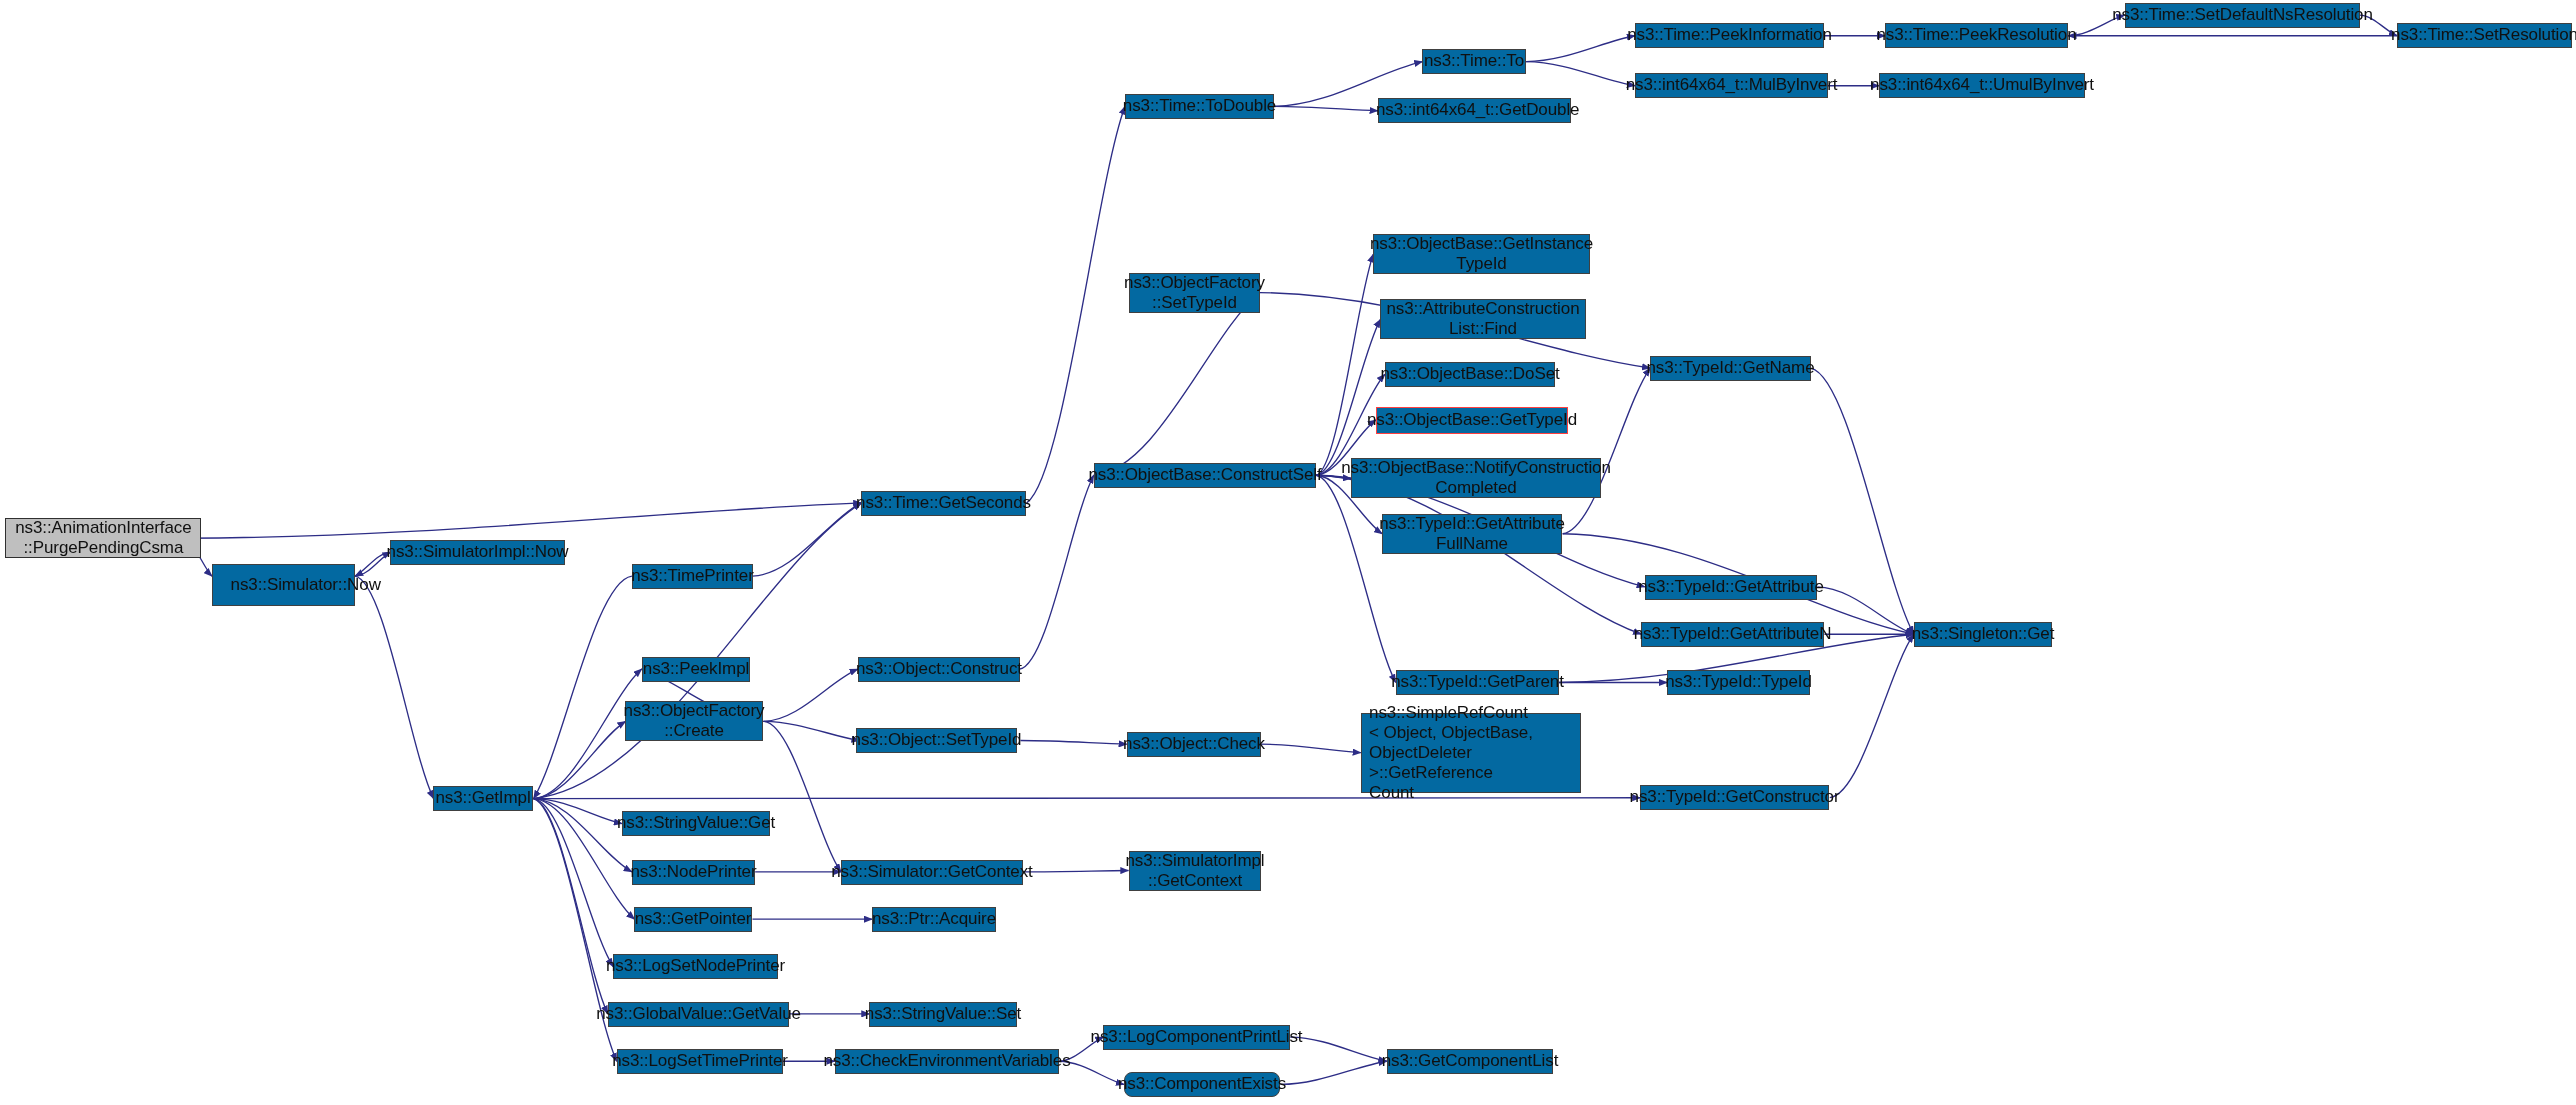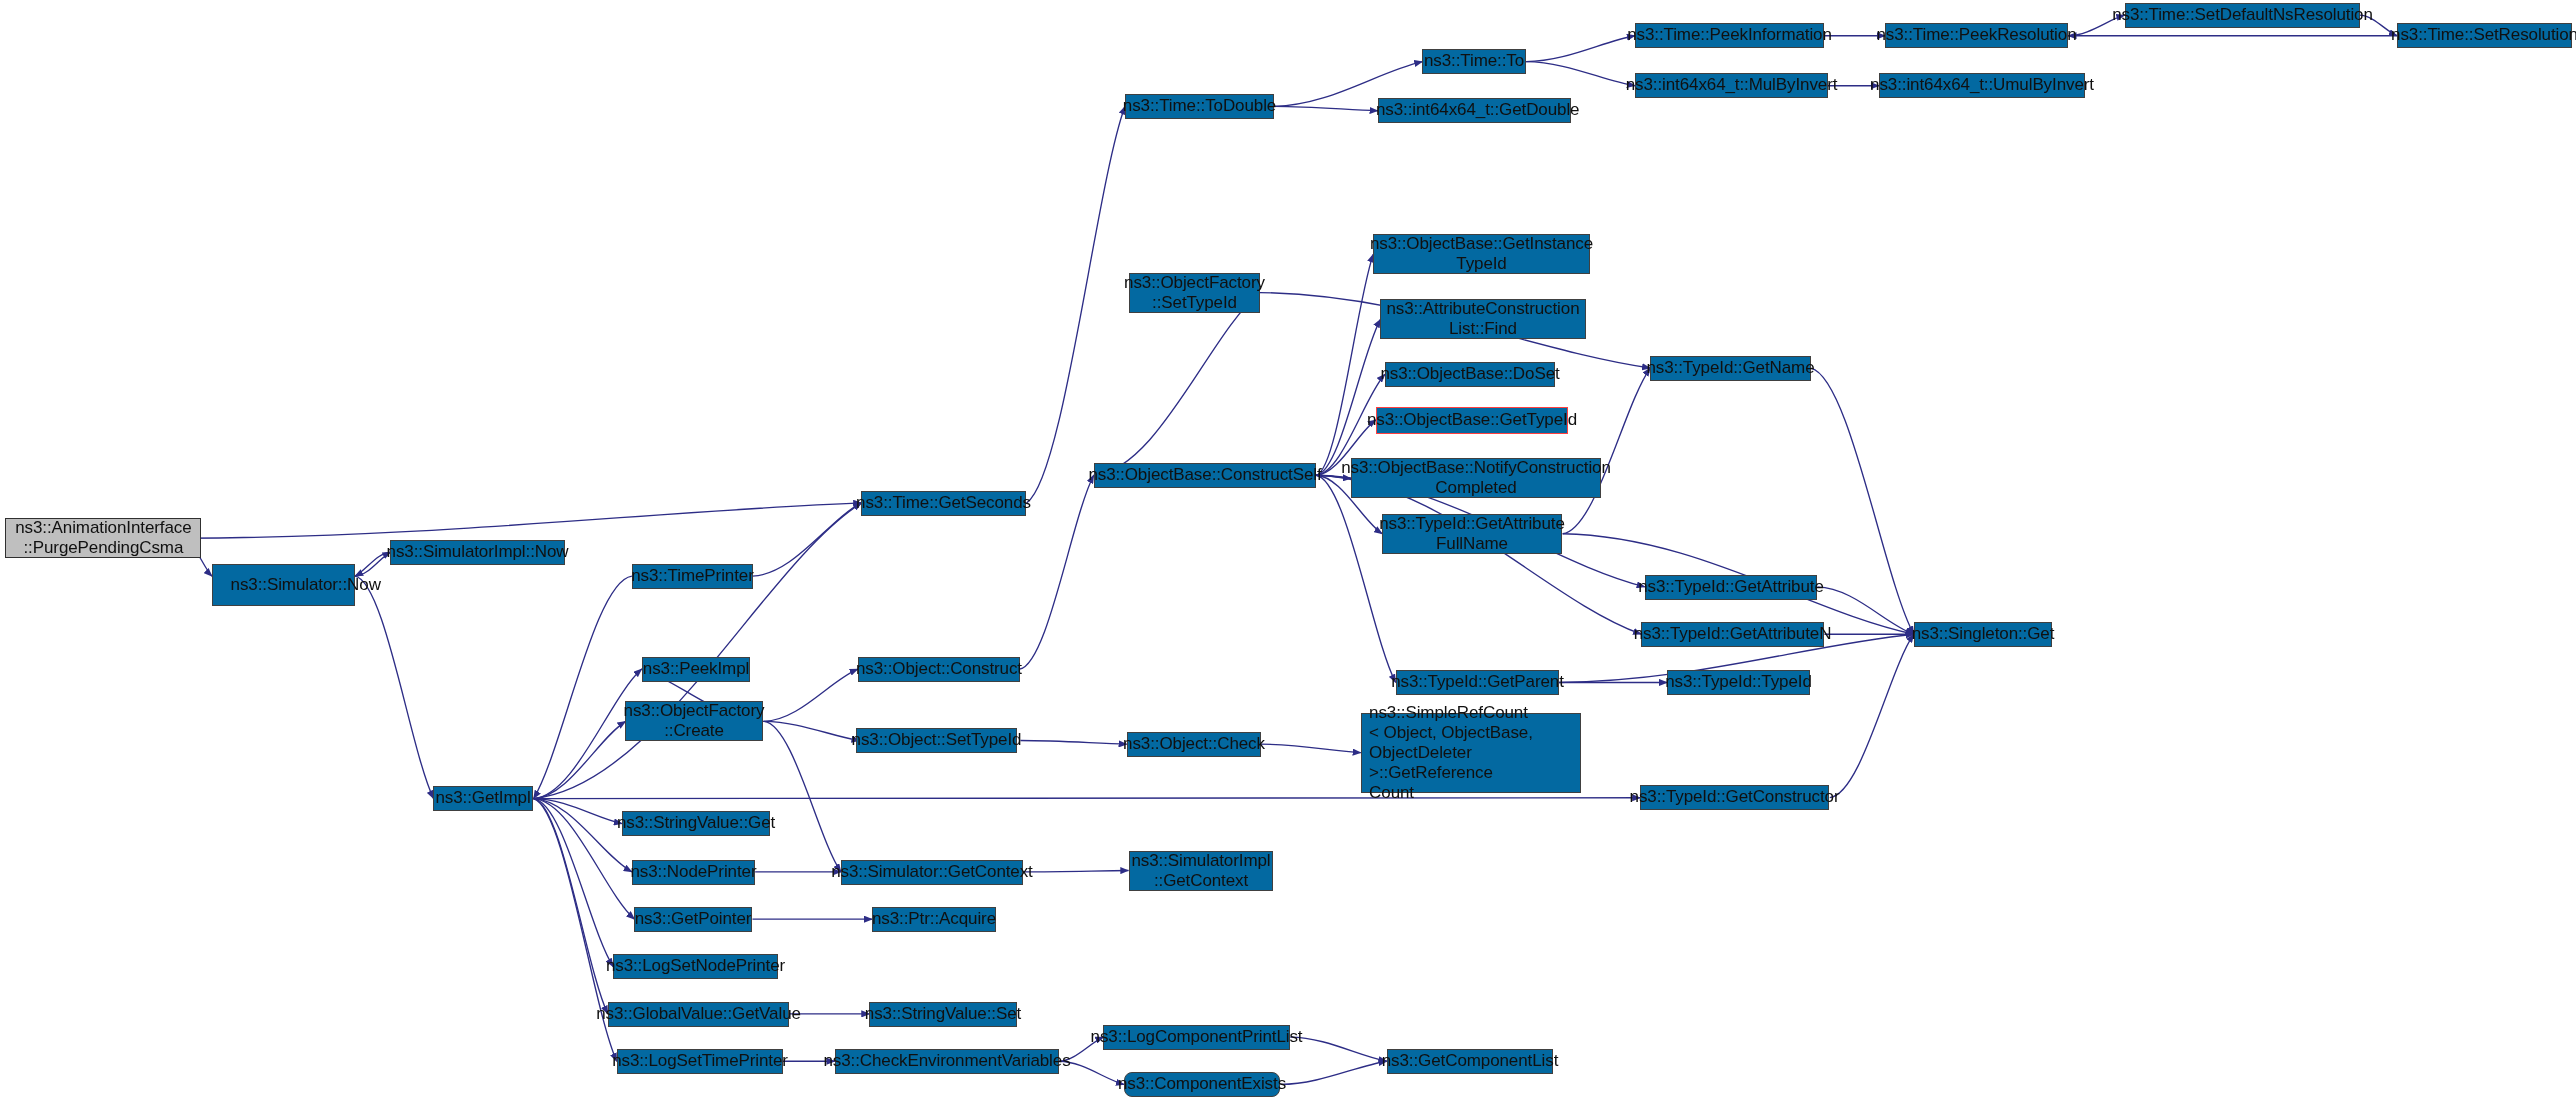--- a/index.html
+++ b/index.html
@@ -158,21 +158,21 @@
       <div class="node" style="left: 642px; top: 657px; width: 108px; height: 25px;">ns3::PeekImpl</div>
       <div class="node" style="left: 625px; top: 701px; width: 138px; height: 40px;">ns3::ObjectFactory
 ::Create</div>
       <div class="node" style="left: 858px; top: 657px; width: 162px; height: 25px;">ns3::Object::Construct</div>
       <div class="node" style="left: 856px; top: 728px; width: 161px; height: 25px;">ns3::Object::SetTypeId</div>
       <div class="node" style="left: 1127px; top: 732px; width: 134px; height: 25px;">ns3::Object::Check</div>
       <div class="node" style="left: 433px; top: 786px; width: 100px; height: 25px;">ns3::GetImpl</div>
       <div class="node" style="left: 622px; top: 811px; width: 148px; height: 25px;">ns3::StringValue::Get</div>
       <div class="node" style="left: 632px; top: 860px; width: 123px; height: 25px;">ns3::NodePrinter</div>
       <div class="node" style="left: 841px; top: 860px; width: 182px; height: 25px;">ns3::Simulator::GetContext</div>
-      <div class="node" style="left: 1129px; top: 851px; width: 144px; height: 40px;">ns3::SimulatorImpl
+      <div class="node" style="left: 1129px; top: 851px; width: 132px; height: 40px;">ns3::SimulatorImpl
 ::GetContext</div>
       <div class="node" style="left: 634px; top: 907px; width: 118px; height: 25px;">ns3::GetPointer</div>
       <div class="node" style="left: 872px; top: 907px; width: 124px; height: 25px;">ns3::Ptr::Acquire</div>
       <div class="node" style="left: 613px; top: 954px; width: 165px; height: 25px;">ns3::LogSetNodePrinter</div>
       <div class="node" style="left: 608px; top: 1002px; width: 181px; height: 25px;">ns3::GlobalValue::GetValue</div>
       <div class="node" style="left: 869px; top: 1002px; width: 148px; height: 25px;">ns3::StringValue::Set</div>
       <div class="node" style="left: 617px; top: 1049px; width: 166px; height: 25px;">ns3::LogSetTimePrinter</div>
       <div class="node" style="left: 835px; top: 1049px; width: 224px; height: 25px;">ns3::CheckEnvironmentVariables</div>
       <div class="node" style="left: 1103px; top: 1025px; width: 187px; height: 25px;">ns3::LogComponentPrintList</div>
       <div class="node" style="left: 1124px; top: 1072px; width: 156px; height: 25px; border-radius: 8px;">ns3::ComponentExists</div>

